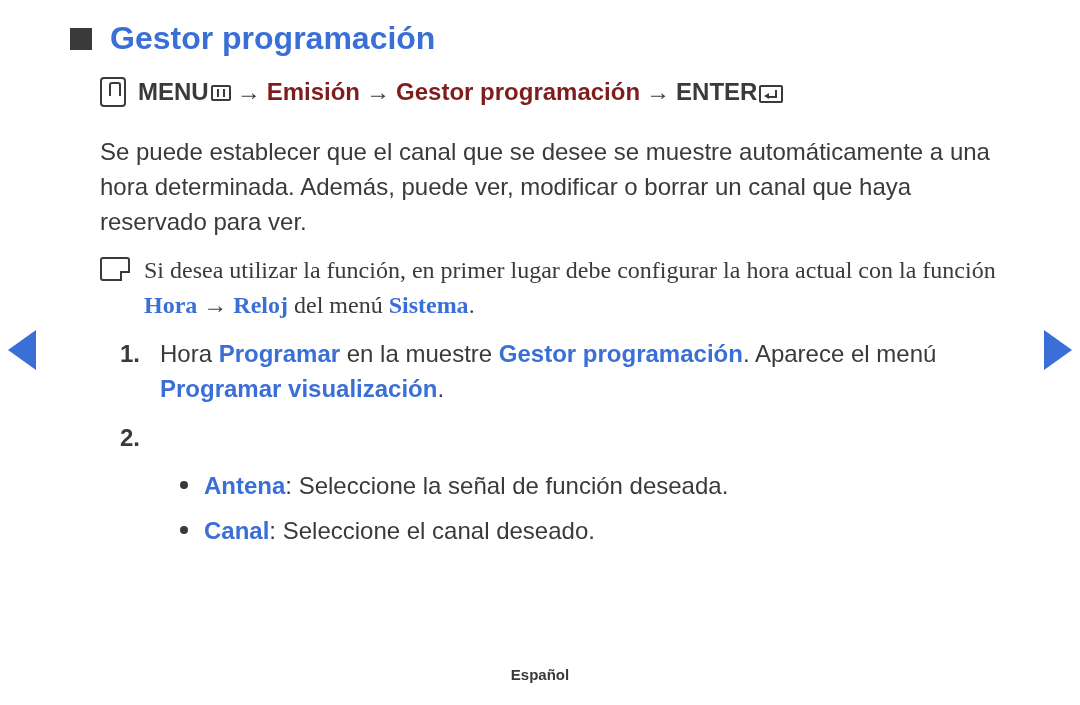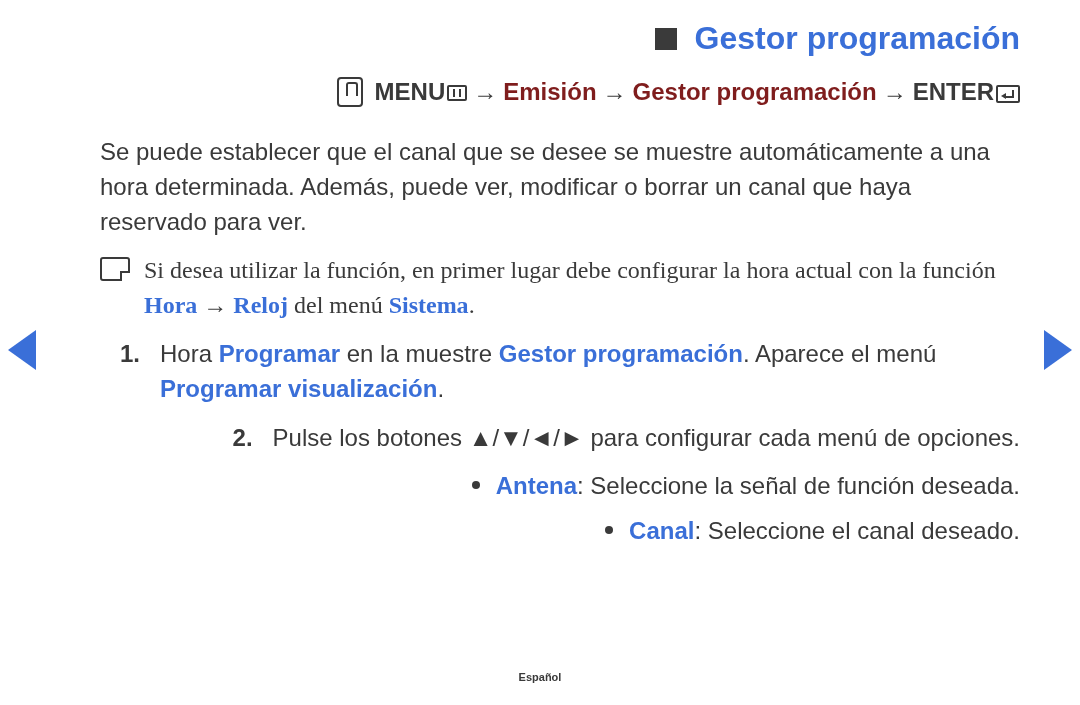--- a/index.html
+++ b/index.html
@@ -1,15 +1,15 @@
 <!DOCTYPE html>
 <html><head>
 <meta charset="utf-8">
 <style>
-  * { box-sizing: border-box; margin: 0; padding: 0; justify-content: flex-end; }
+  * { box-sizing: border-box; margin: 0; padding: 0; }
   body {
     width: 1080px;
     height: 705px;
     font-family: Arial, Helvetica, sans-serif;
     background: #fff;
     position: relative;
     padding: 20px 60px 0 60px;
     color: #3a3a3a;
   }
   .title-row {
@@ -186,21 +186,21 @@
     right: 8px;
     border-top: 20px solid transparent;
     border-bottom: 20px solid transparent;
     border-left: 28px solid #3a6fd8;
   }
   .footer {
     position: absolute;
     bottom: 22px;
     left: 0; right: 0;
     text-align: center;
-    font-size: 11px;
+    font-size: 15px;
     font-weight: bold;
     color: #3a3a3a;
   }
   .dir-arrows {
     font-weight: normal;
   }
 </style>
 </head>
 <body>
 
@@ -238,23 +238,20 @@
 
 <div class="ol-item">
   <span class="ol-num">1.</span>
   <div>
     <span>Hora </span><span class="inline-link">Programar</span><span> en la muestre </span><span class="inline-link">Gestor programación</span><span>. Aparece el menú </span><span class="inline-link">Programar visualización</span><span>.</span>
   </div>
 </div>
 
 <div class="ol-item">
   <span class="ol-num">2.</span>
-  <div>
-    <span>Pulse los botones </span><span class="dir-arrows">▲/▼/◄/►</span><span> para configurar cada menú de opciones.</span>
-  </div>
 </div>
 
 <div class="bullet-item">
   <span class="bullet-dot"></span>
   <div>
     <span class="inline-link">Antena</span><span>: Seleccione la señal de función deseada.</span>
   </div>
 </div>
 
 <div class="bullet-item">

